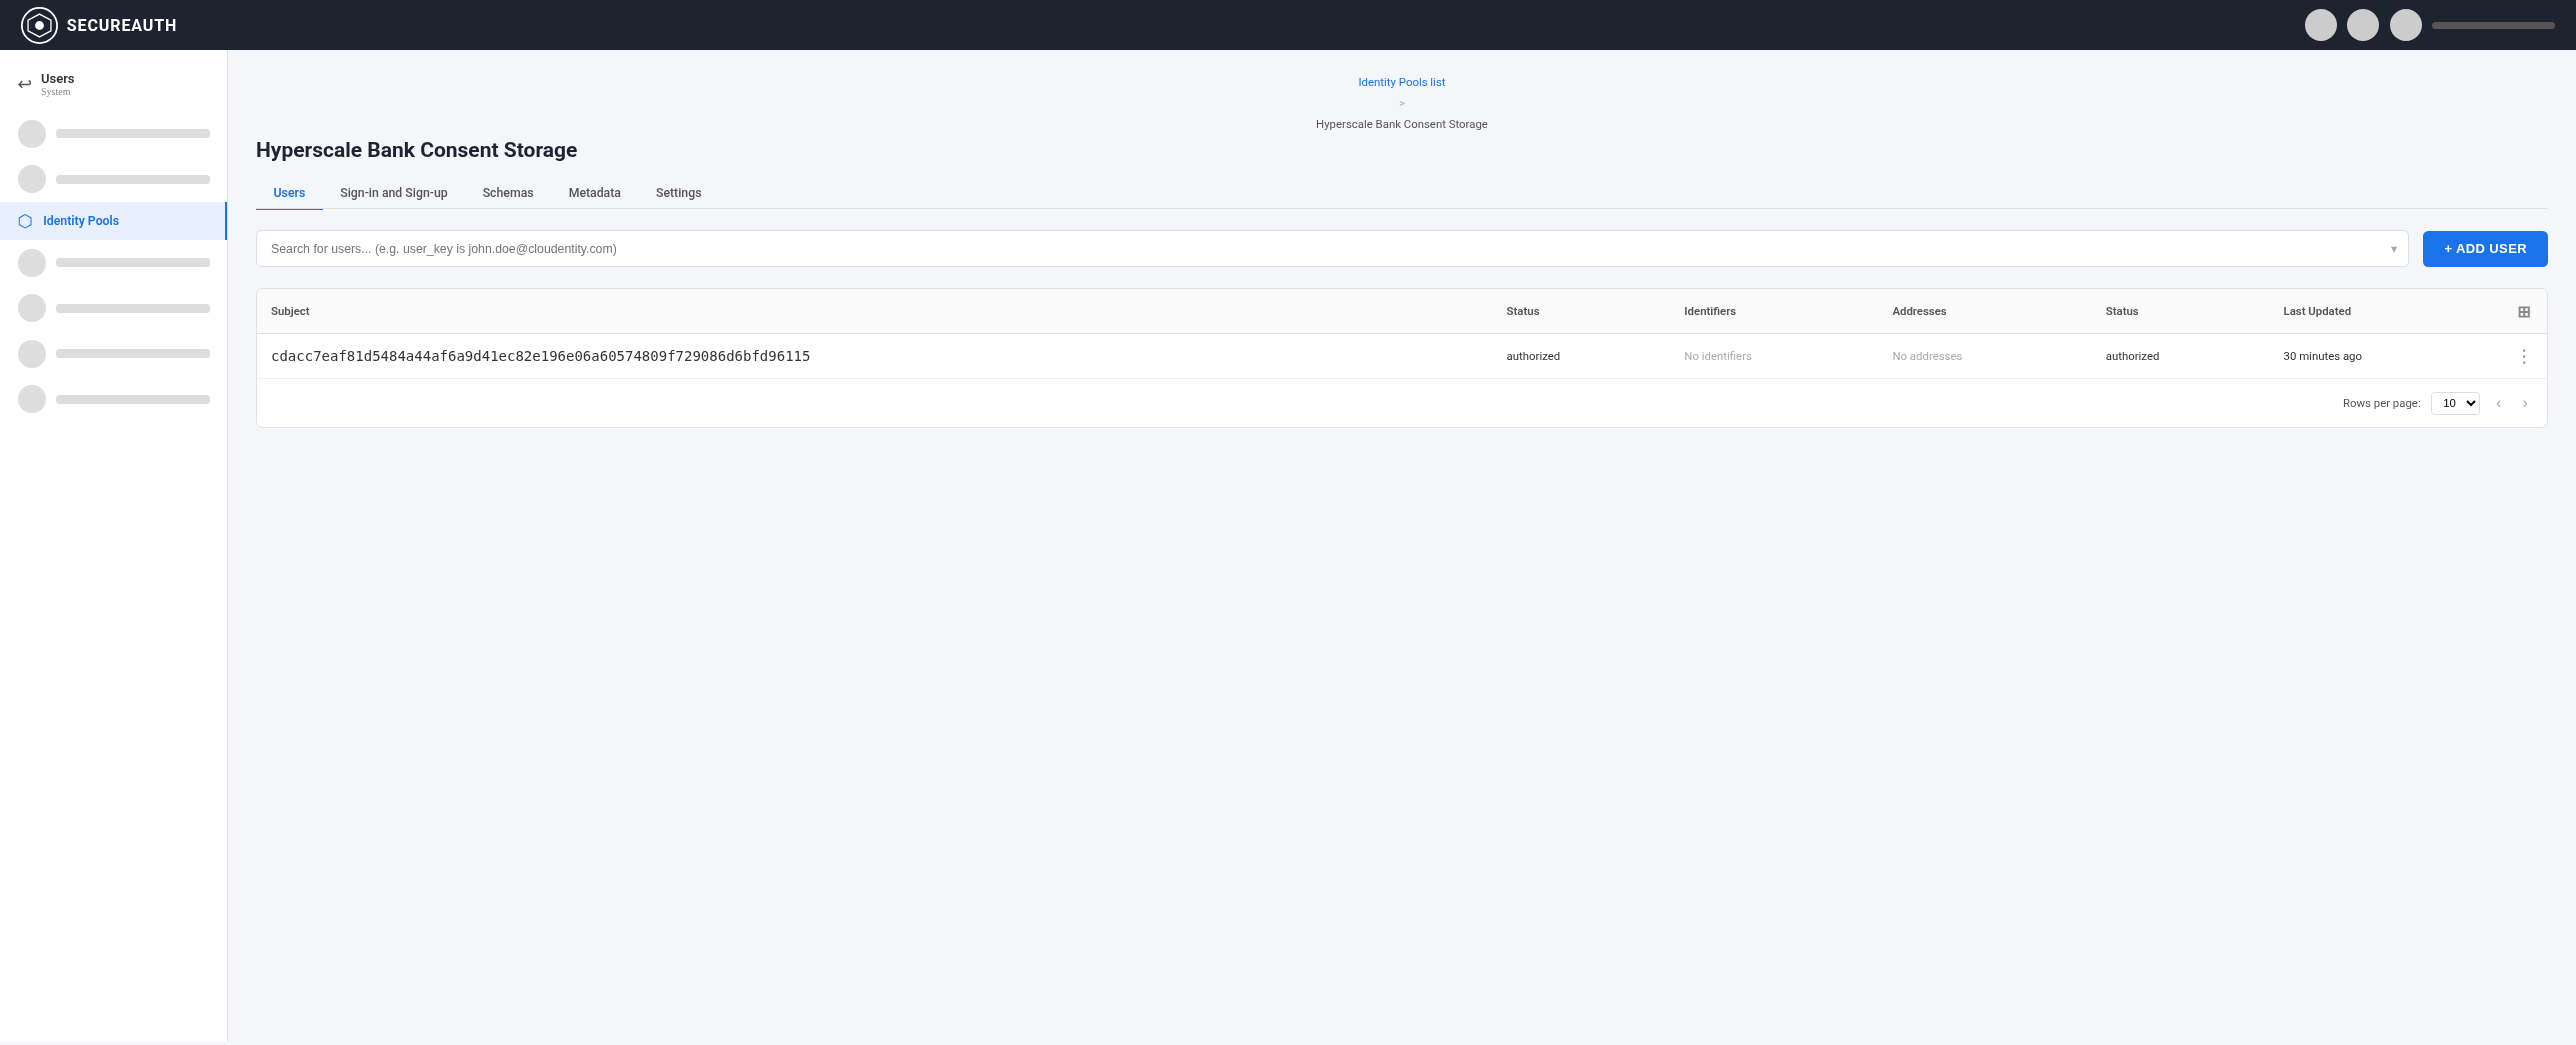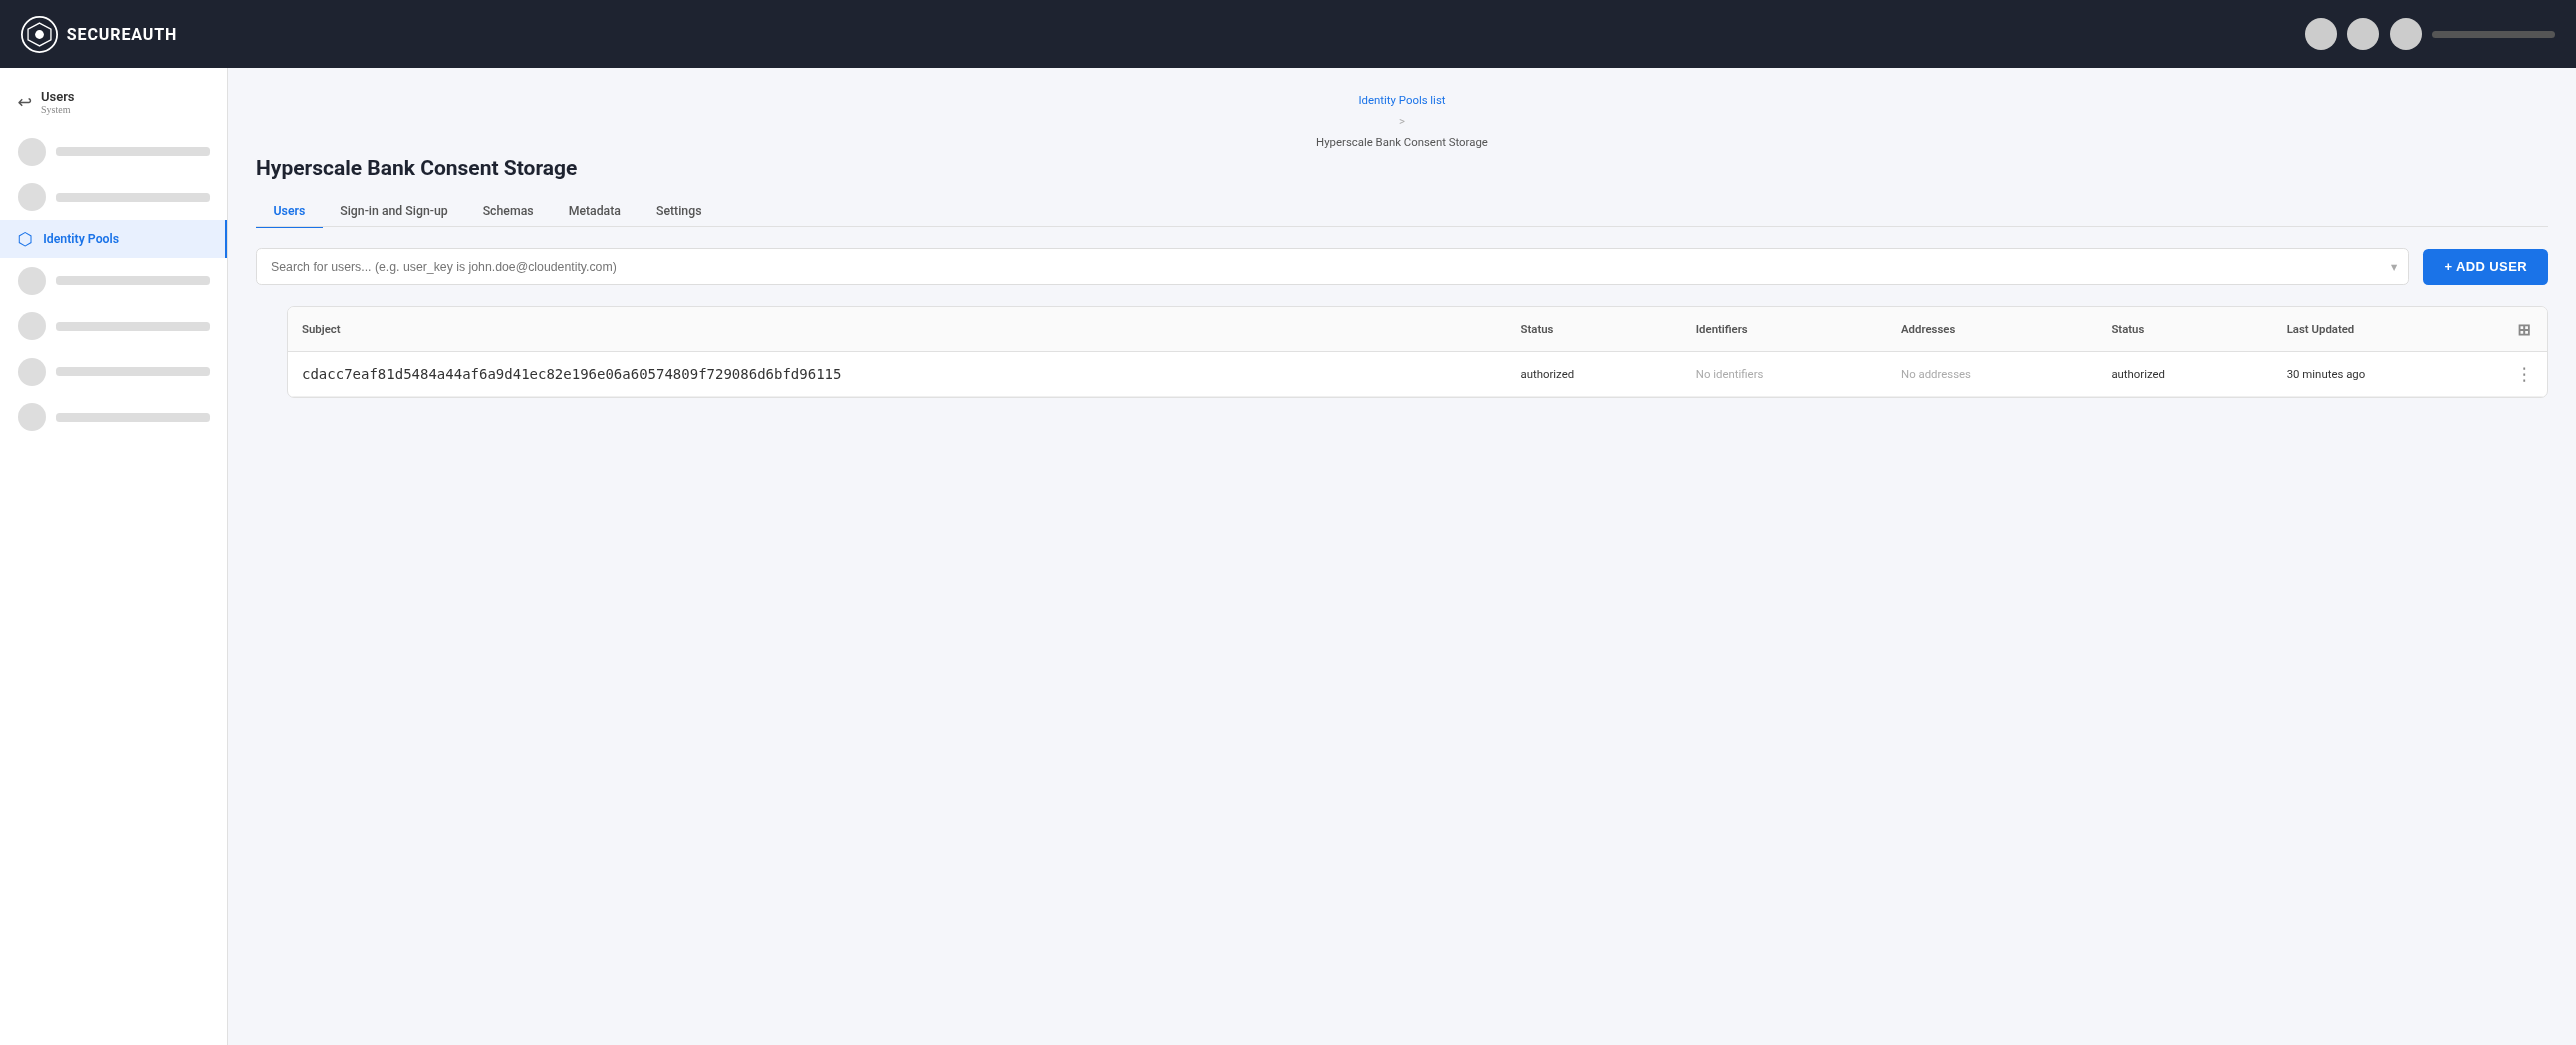--- a/index.html
+++ b/index.html
@@ -1,21 +1,21 @@
 <!DOCTYPE html>
 <html style="font-size:14px"><head>
   <meta charset="utf-8">
   <style>
     * { box-sizing: border-box; margin: 0; padding: 0; }
     body { font-family: -apple-system, BlinkMacSystemFont, 'Segoe UI', Roboto, sans-serif; background: #f5f6fa; color: #333; }
 
     
     .topnav {
       background: #1e2330;
-      height: 68px;
+      height: 50px;
       display: flex;
       align-items: center;
       padding: 0 21px;
       justify-content: space-between;
     }
     .topnav-logo {
       display: flex;
       align-items: center;
       gap: 8.8px;
       color: #fff;
@@ -221,21 +221,20 @@
       white-space: nowrap;
       letter-spacing: 0.4px;
     }
 
     
     .table-wrap {
       background: #fff;
       border-radius: 7px;
       border: 0.9px solid #e0e0e0;
       overflow: hidden;
-      margin-left: 31px;
     }
     table {
       width: 100%;
       border-collapse: collapse;
     }
     thead tr {
       background: #fafafa;
       border-bottom: 0.9px solid #e0e0e0;
     }
     th {
@@ -417,17 +416,27 @@
             <td class="col-no">No addresses</td>
             <td>authorized</td>
             <td>30 minutes ago</td>
             <td class="col-icon">
               <span class="more-icon">⋮</span>
             </td>
           </tr>
         </tbody>
       </table>
 
+      <div class="pagination-row">
+        <span class="rows-label">Rows per page:</span>
+        <select class="rows-select">
+          <option value="10">10</option>
+          <option value="25">25</option>
+          <option value="50">50</option>
+        </select>
+        <button class="pag-btn">‹</button>
+        <button class="pag-btn">›</button>
+      </div>
     </div>
 
   </main>
 </div>
 
 
 </body></html>

